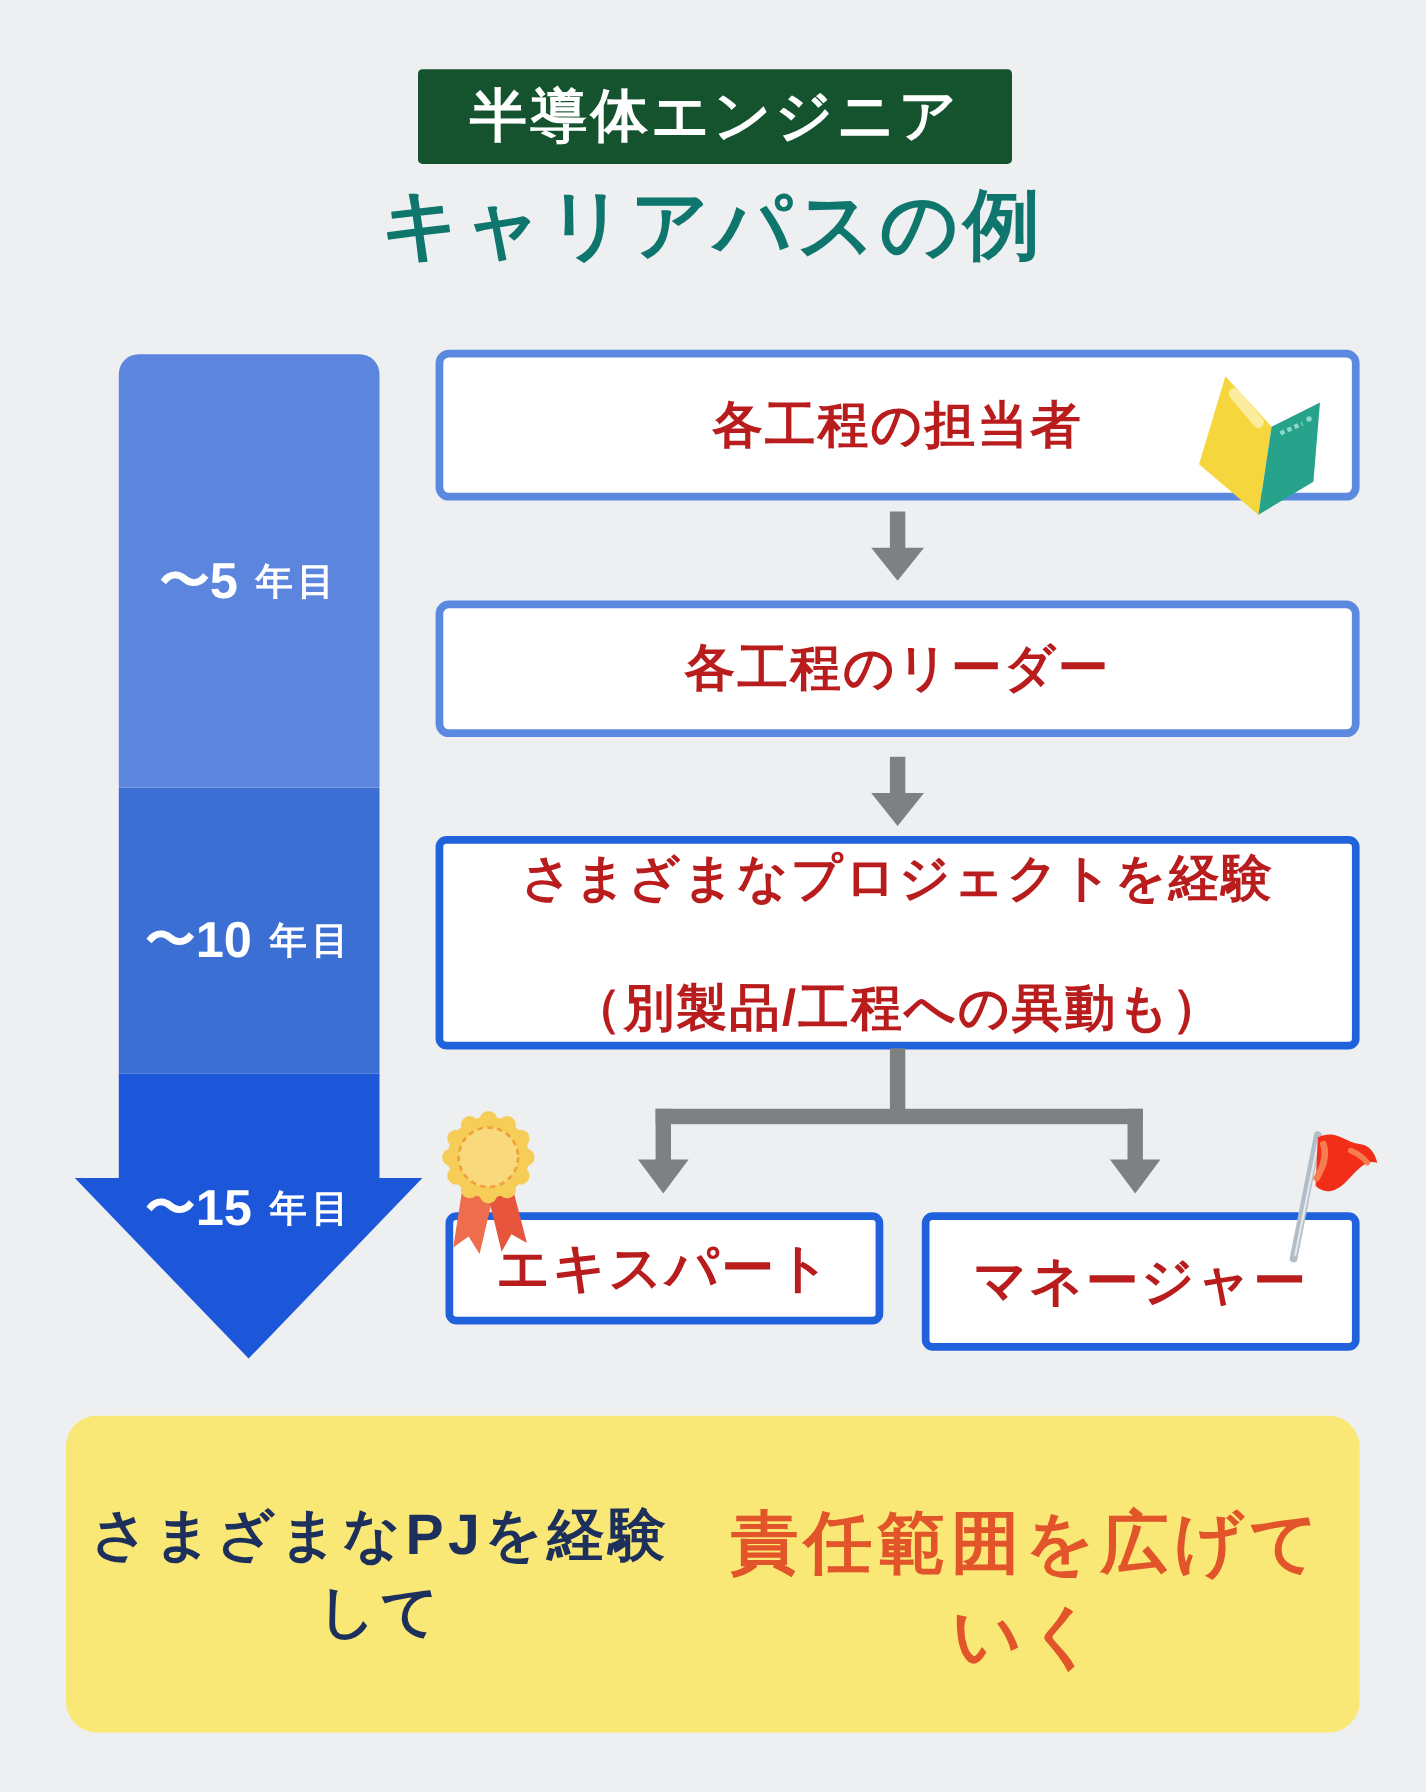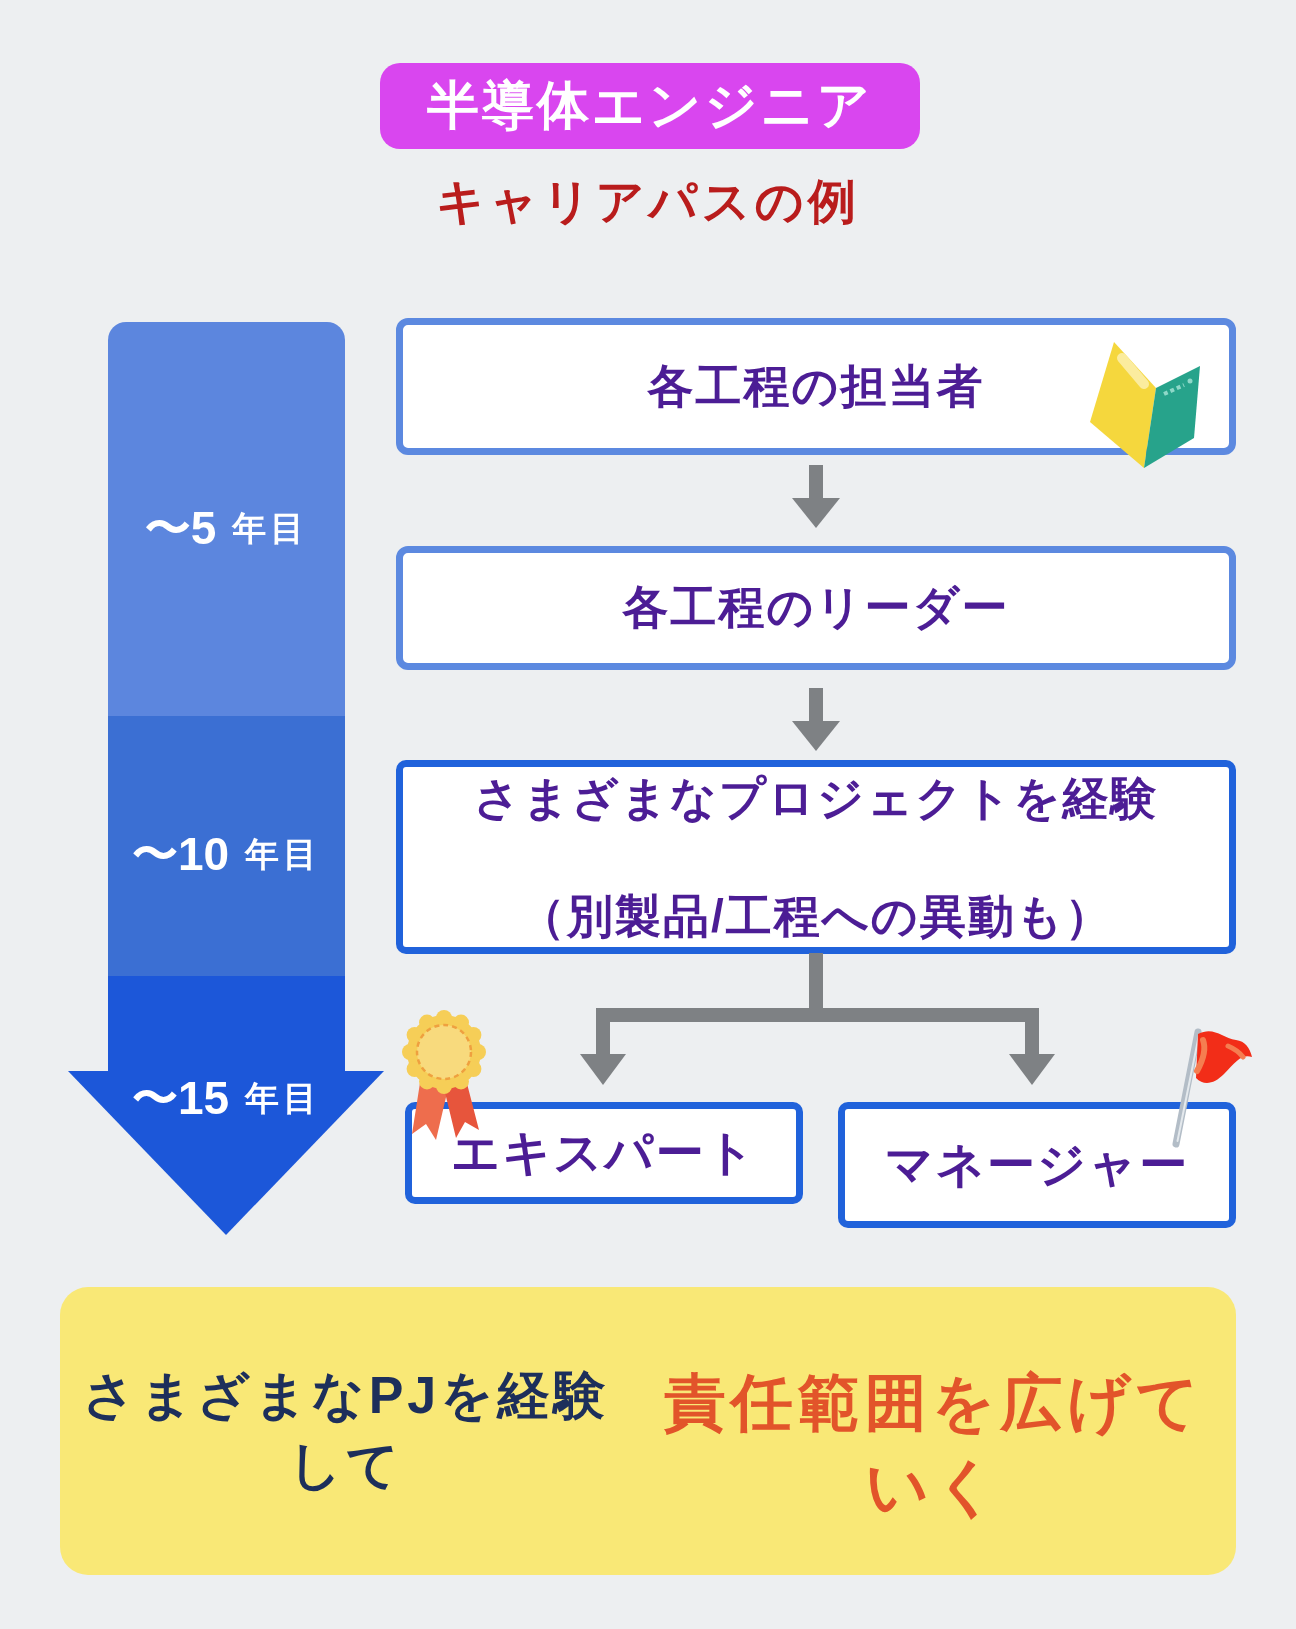--- a/index.html
+++ b/index.html
@@ -6,27 +6,27 @@
   body{
     width:1296px;height:1629px;
     background:#EDEFF1;
     font-family:"Liberation Sans","DejaVu Sans",sans-serif;
     position:relative;overflow:hidden;
   }
   .abs{position:absolute;}
   
   .badge{
     left:380px;top:63px;width:540px;height:86px;
-    background:#d946ef;border-radius:20px;
+    background:#14532d;border-radius:4px;
     display:flex;align-items:center;justify-content:center;
     color:#FFFFFF;font-size:52px;font-weight:bold;letter-spacing:3px;
   }
   .title{
-    left:0;top:170px;width:1296px;text-align:center;
-    color:#b91c1c;font-size:48px;font-weight:bold;letter-spacing:4px;
+    left:0;top:158px;width:1296px;text-align:center;
+    color:#0f766e;font-size:70px;font-weight:bold;letter-spacing:4px;
   }
   
   .seg{left:108px;width:237px;}
   .seg1{top:322px;height:394px;background:#5C86DE;border-radius:18px 18px 0 0;}
   .seg2{top:716px;height:260px;background:#3B6FD3;}
   .seg3{top:976px;height:96px;background:#1C57D9;}
   .arrowhead{
     left:68px;top:1071px;width:0;height:0;
     border-left:158.5px solid transparent;
     border-right:158.5px solid transparent;
@@ -38,21 +38,21 @@
     color:#FFFFFF;font-weight:bold;z-index:5;
   }
   .ylab1{top:498px;} .ylab2{top:824px;} .ylab3{top:1068px;}
   .yearnum{font-size:46px;} .yearsuffix{font-size:34px;margin-left:16px;letter-spacing:4px;text-align:right;}
   
   .fbox{
     left:396px;width:840px;background:#FFFFFF;
     border:7px solid #5C89E0;border-radius:12px;
     box-sizing:border-box;
     display:flex;flex-direction:column;align-items:center;justify-content:center;
-    color:#4c1d95;font-weight:bold;font-size:46px;letter-spacing:2px;text-align:center;
+    color:#b91c1c;font-weight:bold;font-size:46px;letter-spacing:2px;text-align:center;
   }
   .fbox.strong{border-color:#2062DB;border-radius:10px;gap:44px;}
   .box1{top:318px;height:137px;}
   .box2{top:546px;height:124px;}
   .box3{top:760px;height:194px;line-height:74px;}
   .box4{left:405px;top:1102px;width:398px;height:102px;font-size:48px;}
   .box5{left:838px;top:1102px;width:398px;height:126px;font-size:48px;}
   
   .gshaft{width:14px;background:#7E8184;}
   .ghead{width:0;height:0;border-left:24px solid transparent;border-right:24px solid transparent;border-top:30px solid #7E8184;}

